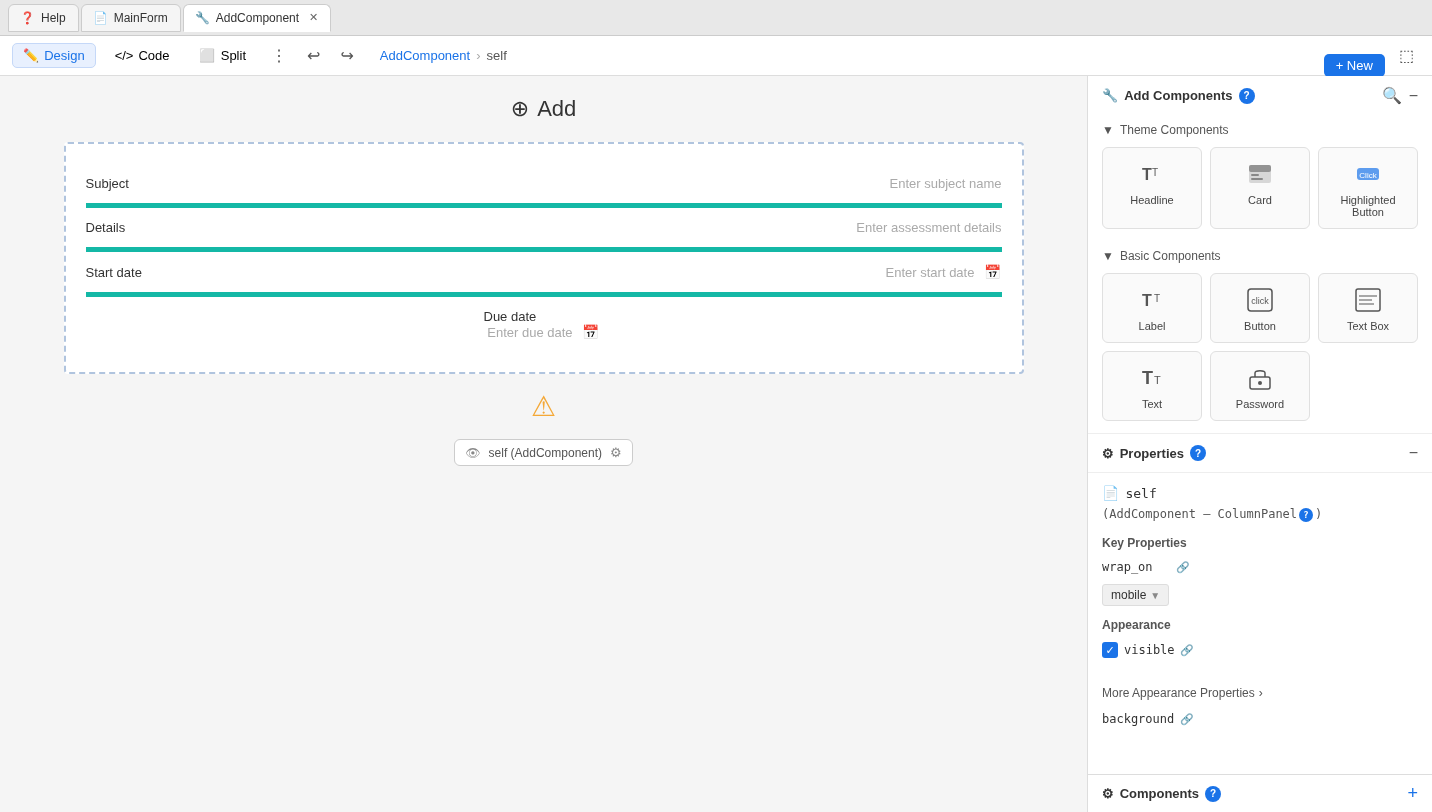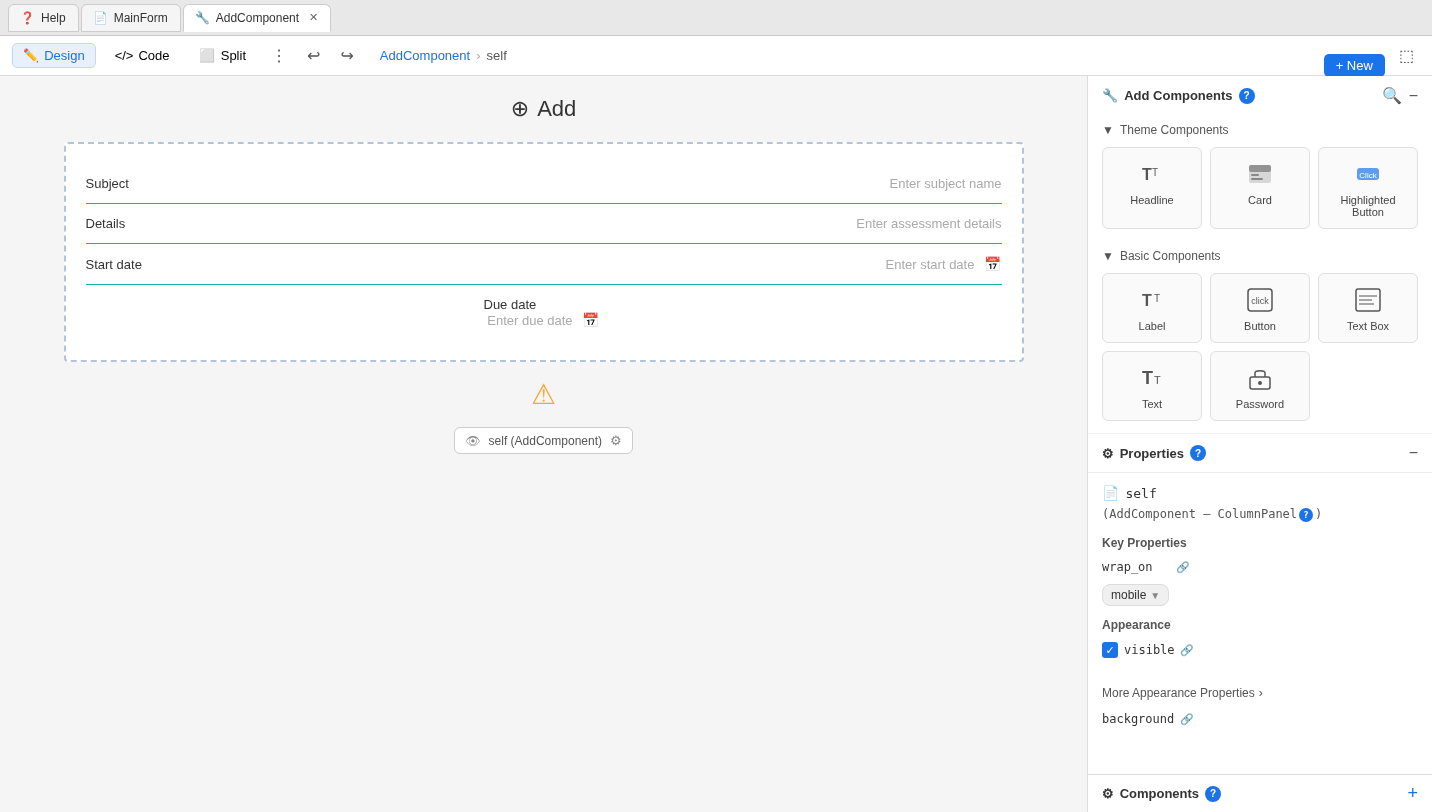--- a/index.html
+++ b/index.html
@@ -45,21 +45,21 @@
 
     
     .canvas-area { flex: 1; background: #f5f5f5; overflow: auto; padding: 20px; position: relative; }
     .canvas-title { text-align: center; font-size: 22px; font-weight: 500; color: #333; margin-bottom: 20px; display: flex; align-items: center; justify-content: center; gap: 8px; }
 
     .form-container {
       background: #fff; border: 2px dashed #b0c4de; border-radius: 4px;
       padding: 20px 20px 20px 20px; max-width: 960px; margin: 0 auto;
     }
     .form-row {
-      display: flex; align-items: center; border-bottom: 1px solid #14b8a6; padding: 12px 0;
+      display: flex; align-items: center; border-bottom: 5px solid #14b8a6; padding: 12px 0;
     }
     .form-row:last-child { border-bottom: none; flex-direction: column; }
     .form-label { width: 120px; font-size: 13px; color: #333; flex-shrink: 0; }
     .form-input-area { flex: 1; text-align: right; }
     .form-input-placeholder { color: #aaa; font-size: 13px; }
     .date-icon { margin-left: 6px; color: #888; font-size: 14px; }
 
     .warning-area { text-align: center; margin: 16px auto; max-width: 960px; }
     .warning-icon { font-size: 28px; color: #f4a837; }
 
@@ -113,21 +113,21 @@
     .prop-type-label .mono { font-family: monospace; }
 
     .prop-section-title { font-size: 12px; color: #555; font-weight: 600; margin-bottom: 10px; }
 
     .prop-row { display: flex; align-items: flex-end; gap: 24px; margin-bottom: 10px; }
     .prop-name { font-family: monospace; font-size: 12px; color: #333; }
     .prop-link-icon { font-size: 11px; color: #888; cursor: pointer; }
 
     .prop-dropdown {
       display: inline-flex; align-items: center; gap: 4px;
-      background: #f0f0f0; border: 1px solid #ddd; border-radius: 8px;
+      background: #f0f0f0; border: 1px solid #ddd; border-radius: 3px;
       padding: 3px 8px; font-size: 12px; cursor: pointer;
     }
     .prop-dropdown-arrow { font-size: 10px; color: #888; }
 
     .appearance-section { margin-top: 4px; }
     .appearance-title { font-size: 12px; color: #555; font-weight: 600; margin-bottom: 10px; }
 
     .checkbox-row { display: flex; align-items: center; gap: 6px; margin-bottom: 10px; }
     .checkbox-blue {
       width: 16px; height: 16px; background: #1a73e8; border-radius: 3px;

